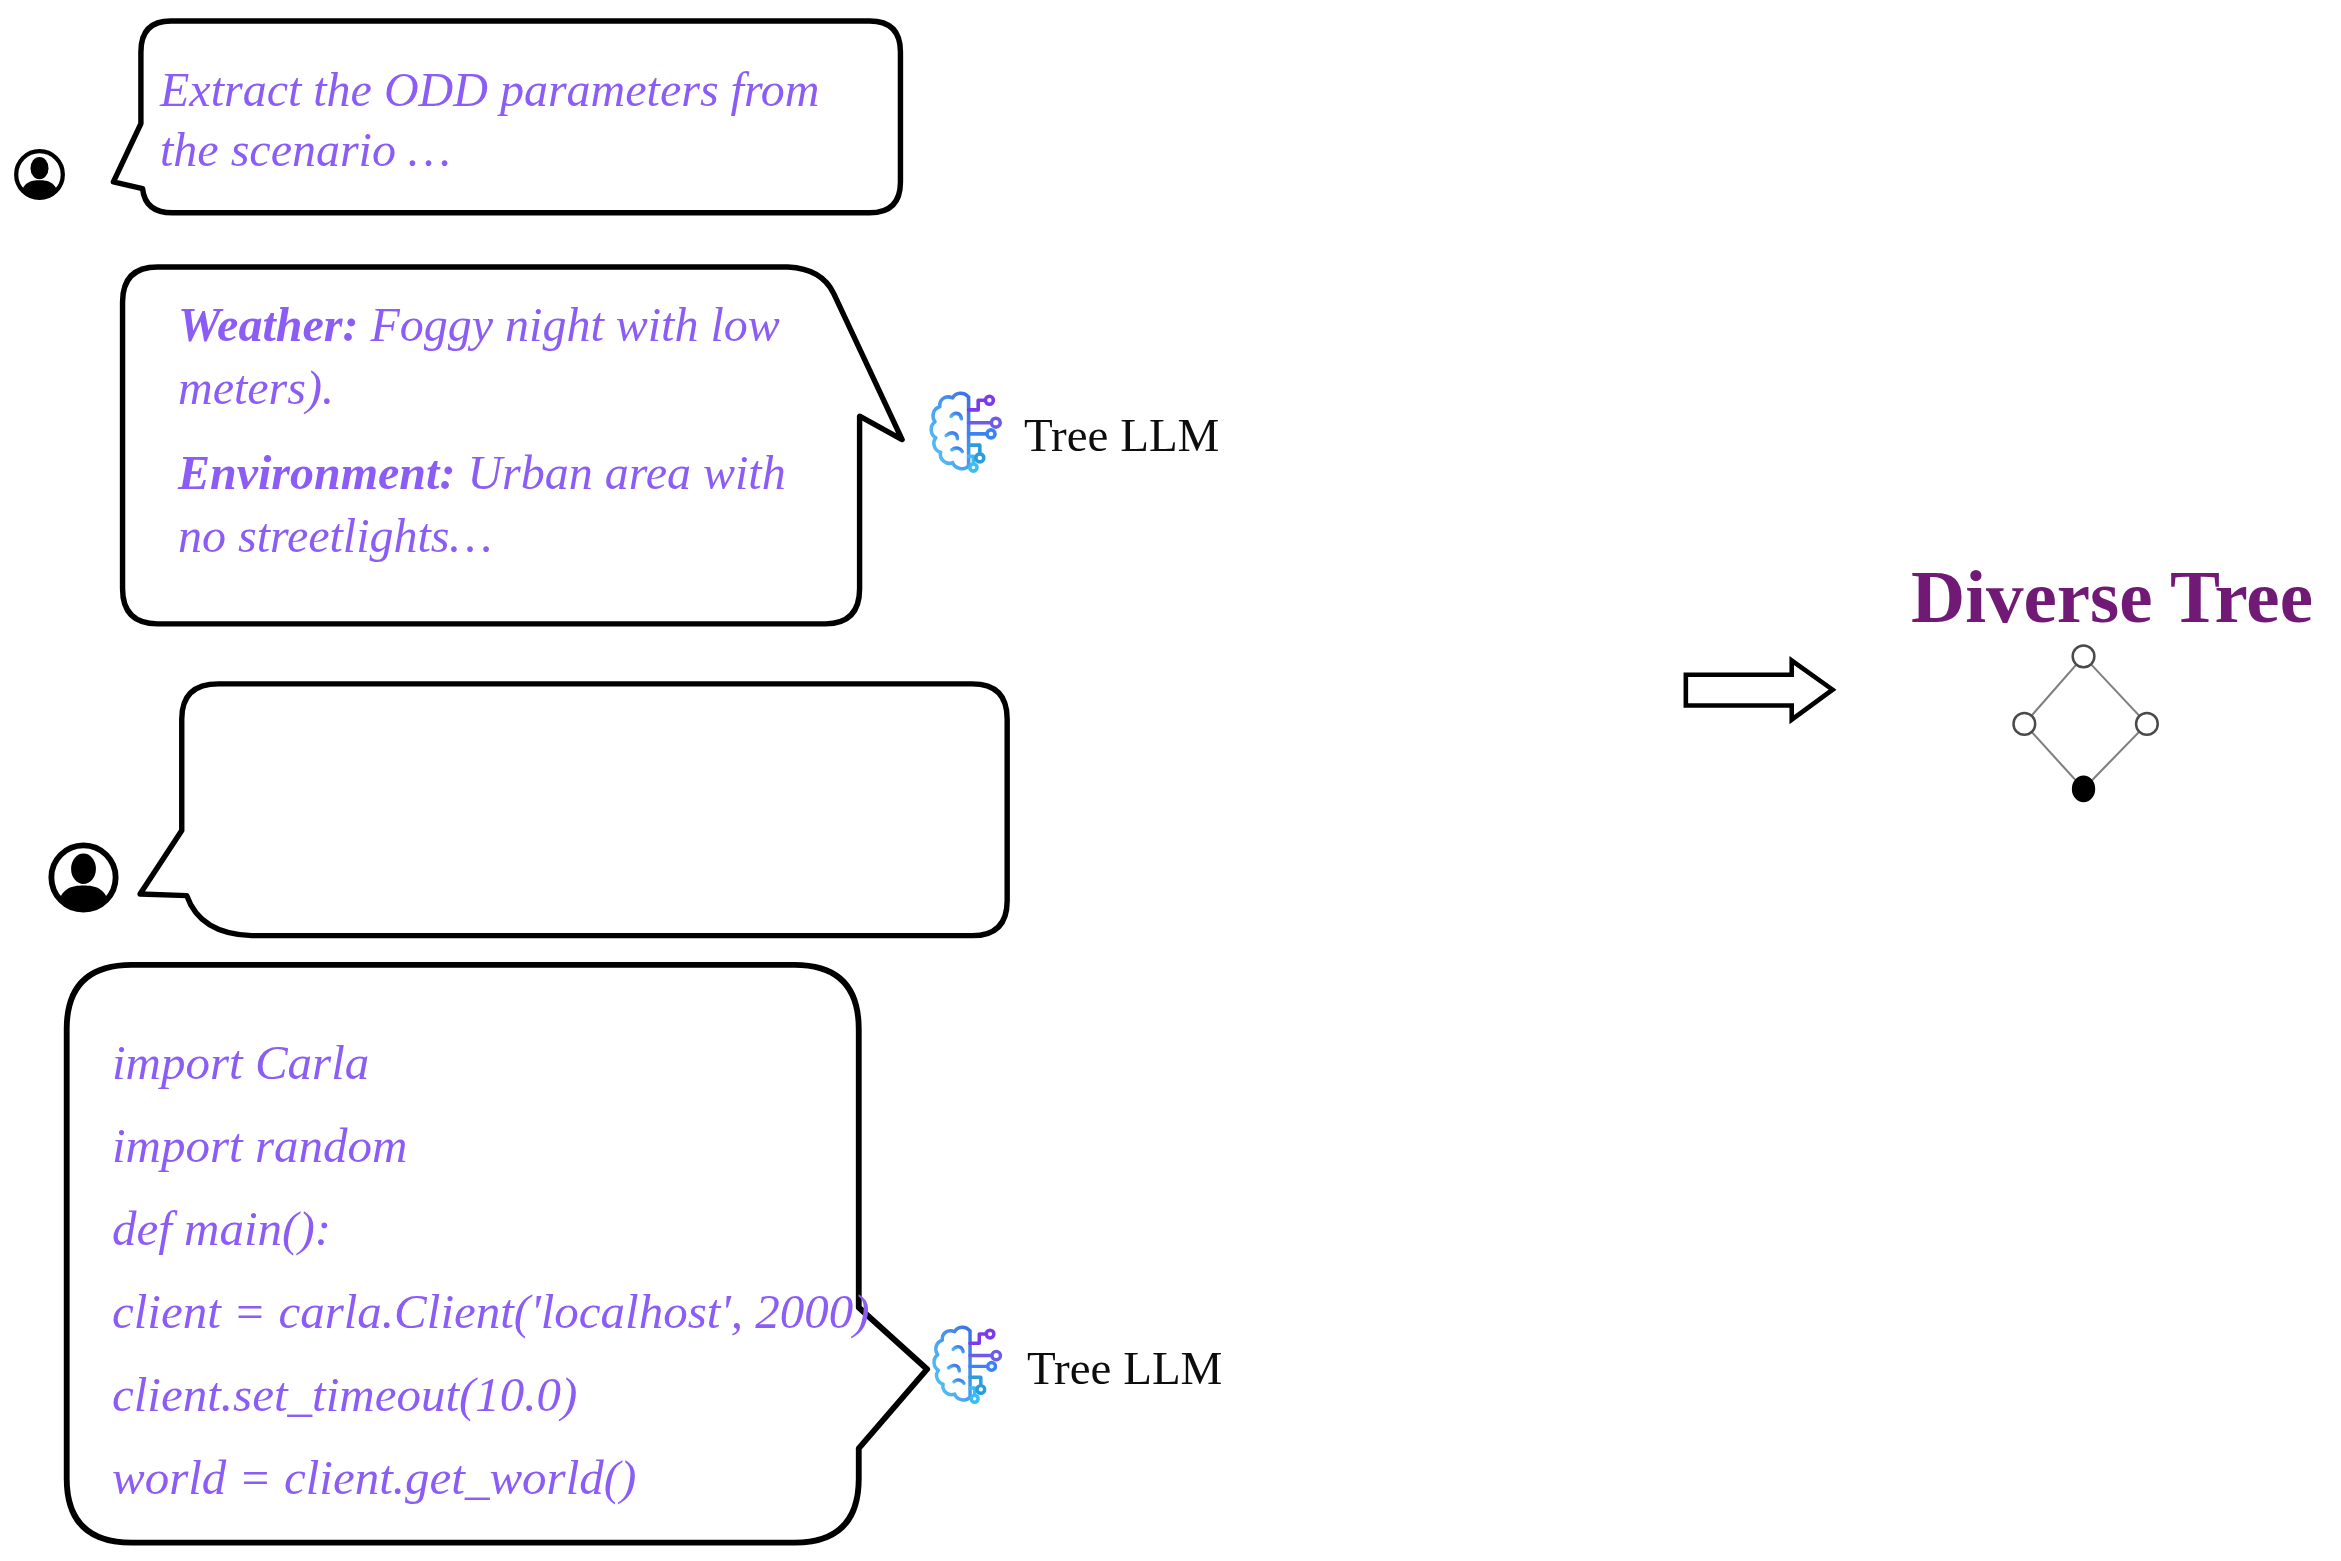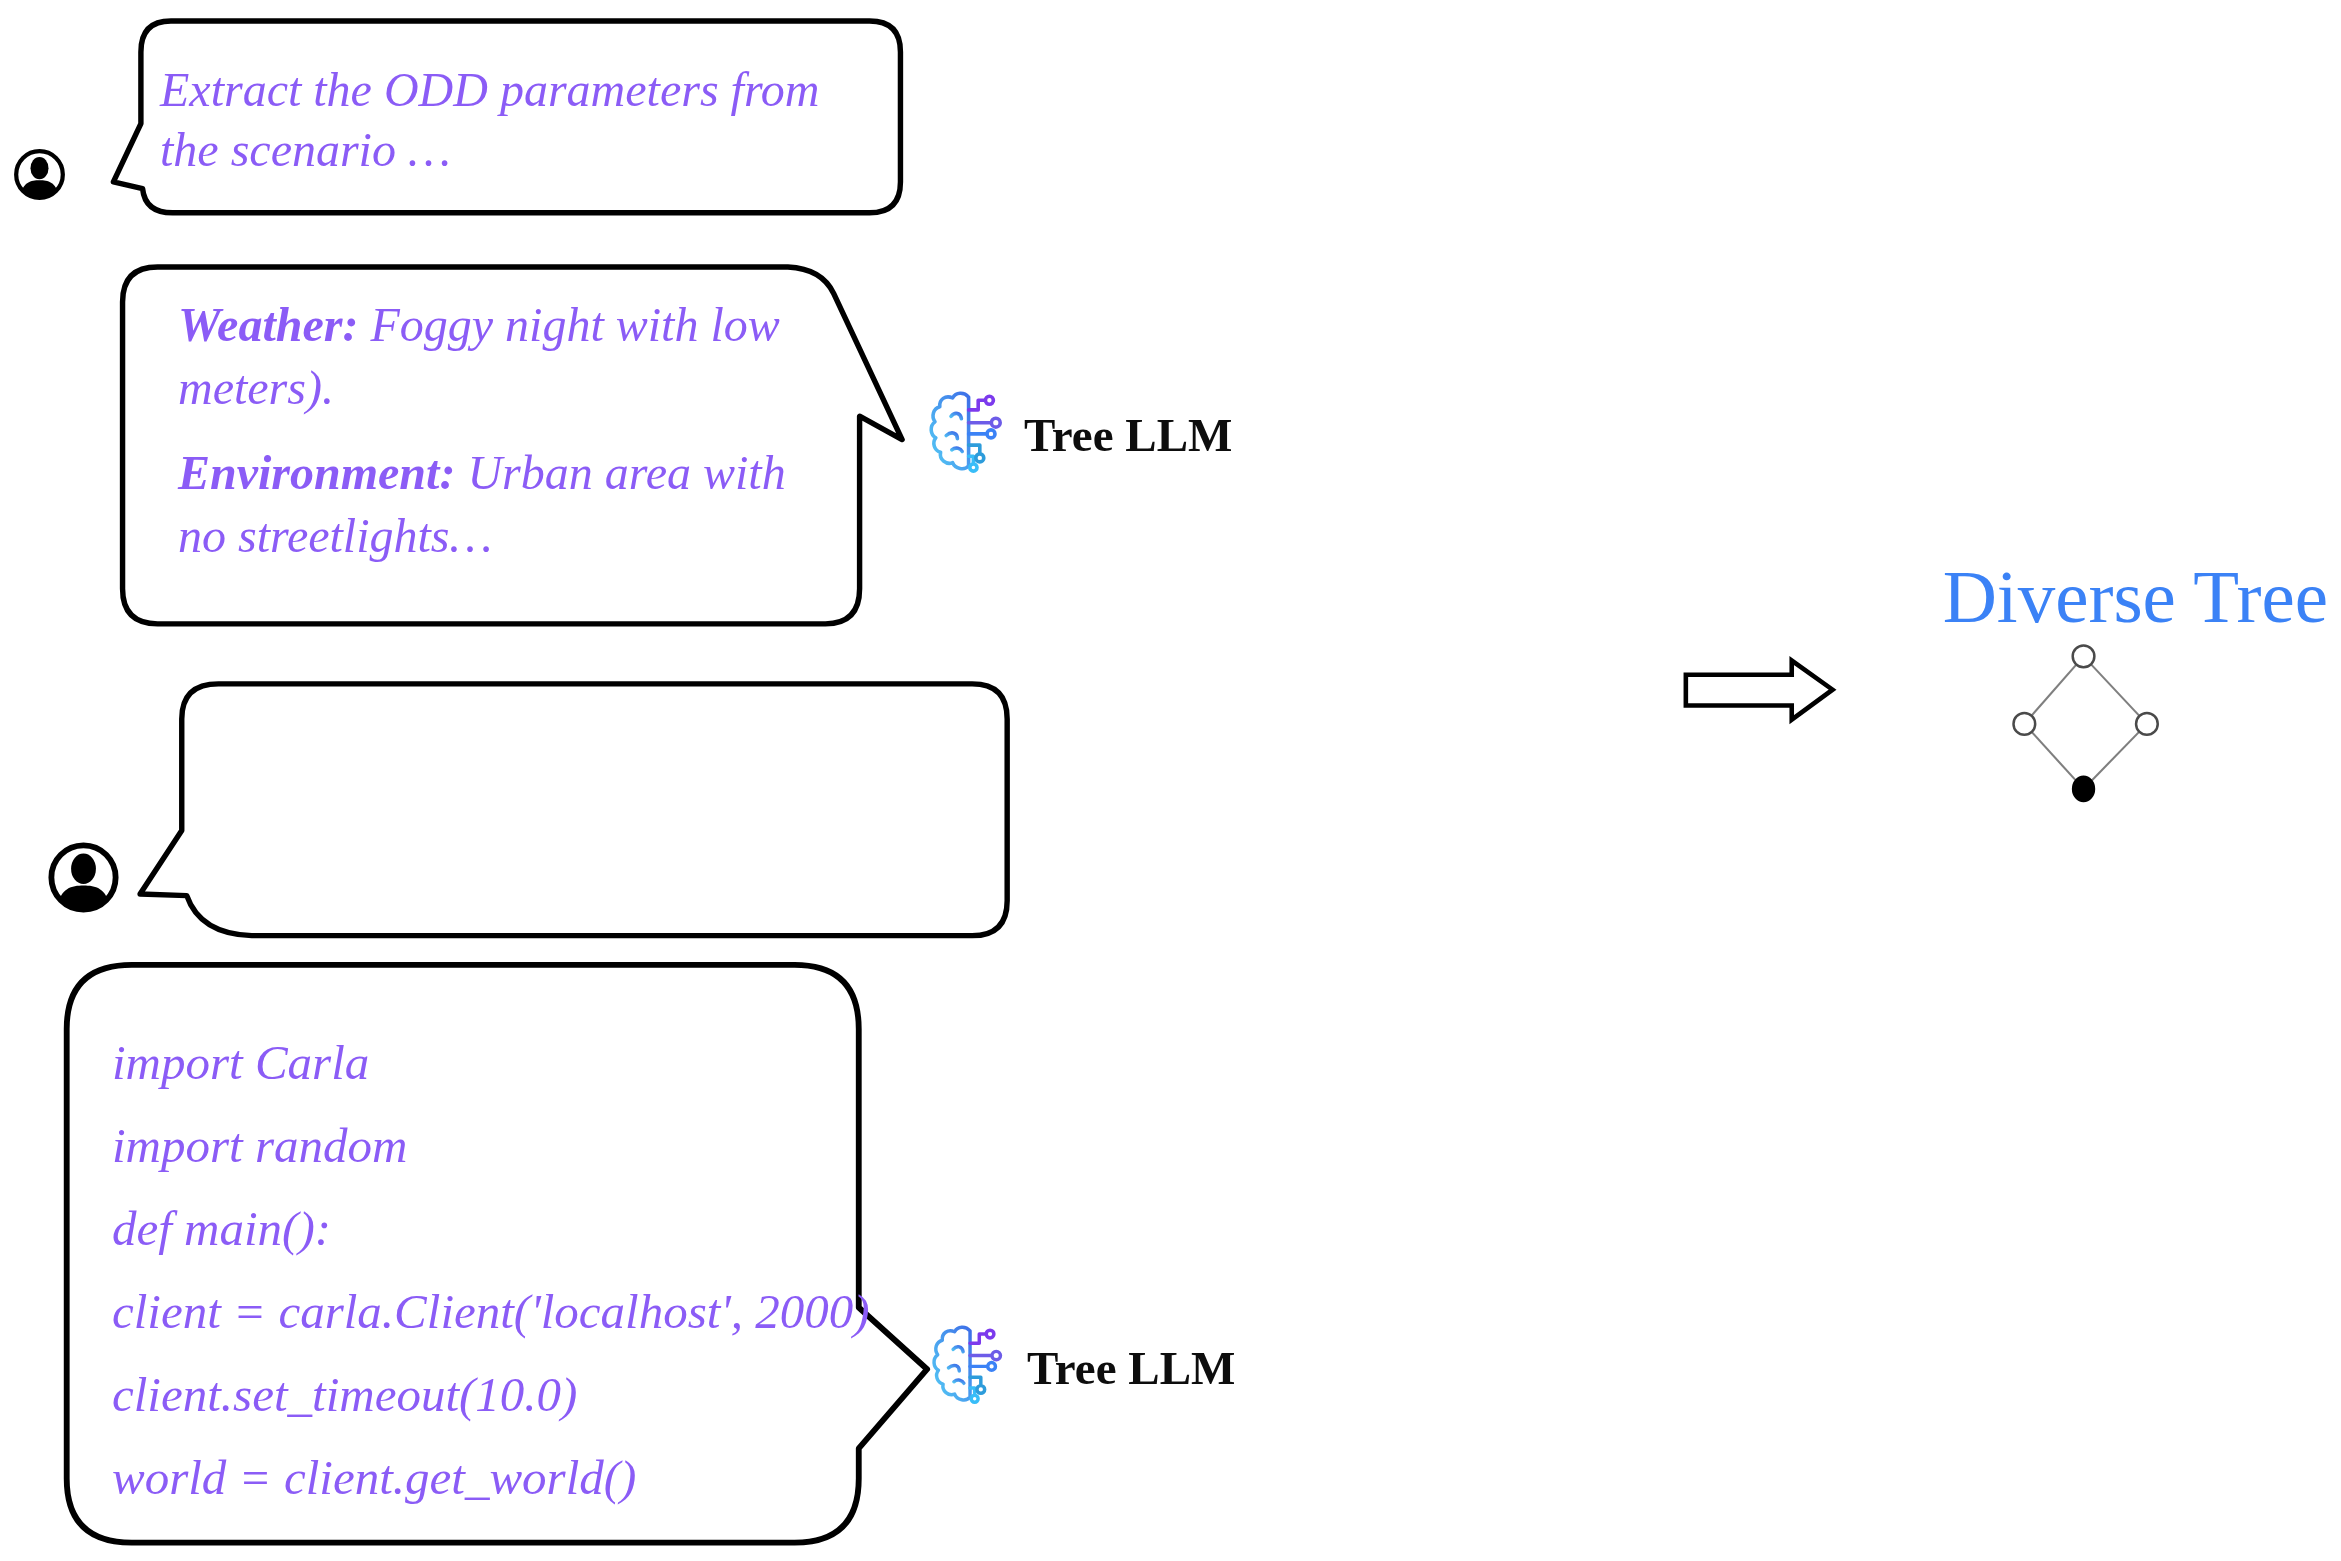--- a/index.html
+++ b/index.html
@@ -4,22 +4,22 @@
 <style>
   html,body{margin:0;padding:0;background:#ffffff;}
   .canvas{position:relative;width:2342px;height:1562px;background:#ffffff;overflow:hidden;
           font-family:"Liberation Serif","DejaVu Serif",serif;}
   .shapes{position:absolute;left:0;top:0;width:2342px;height:1562px;}
   .txt{position:absolute;color:#8b5cf6;font-style:italic;font-size:48px;line-height:60px;white-space:nowrap;}
   .b2line{line-height:63px;}
   .b3 .line{line-height:57px;}
   .code .line{line-height:83px;font-size:49px;}
   .lead{font-weight:bold;font-style:italic;}
-  .llm-label{position:absolute;font-weight:bold;font-style:normal;font-size:47px;color:#0d0d0d;white-space:nowrap;}
-  .title{position:absolute;font-weight:normal;font-size:75px;color:#3b82f6;text-align:right;white-space:nowrap;}
+  .llm-label{position:absolute;font-weight:normal;font-style:normal;font-size:47px;color:#0d0d0d;white-space:nowrap;}
+  .title{position:absolute;font-weight:bold;font-size:75px;color:#701a75;text-align:left;white-space:nowrap;}
   .icon{position:absolute;}
 </style>
 </head>
 <body>
 
 <div class="canvas">
 
   <svg class="shapes" viewBox="0 0 2809 1873">
 
     <path d="M 205,25 H 1043 Q 1080,25 1080,62 V 218 Q 1080,255 1043,255 H 207

